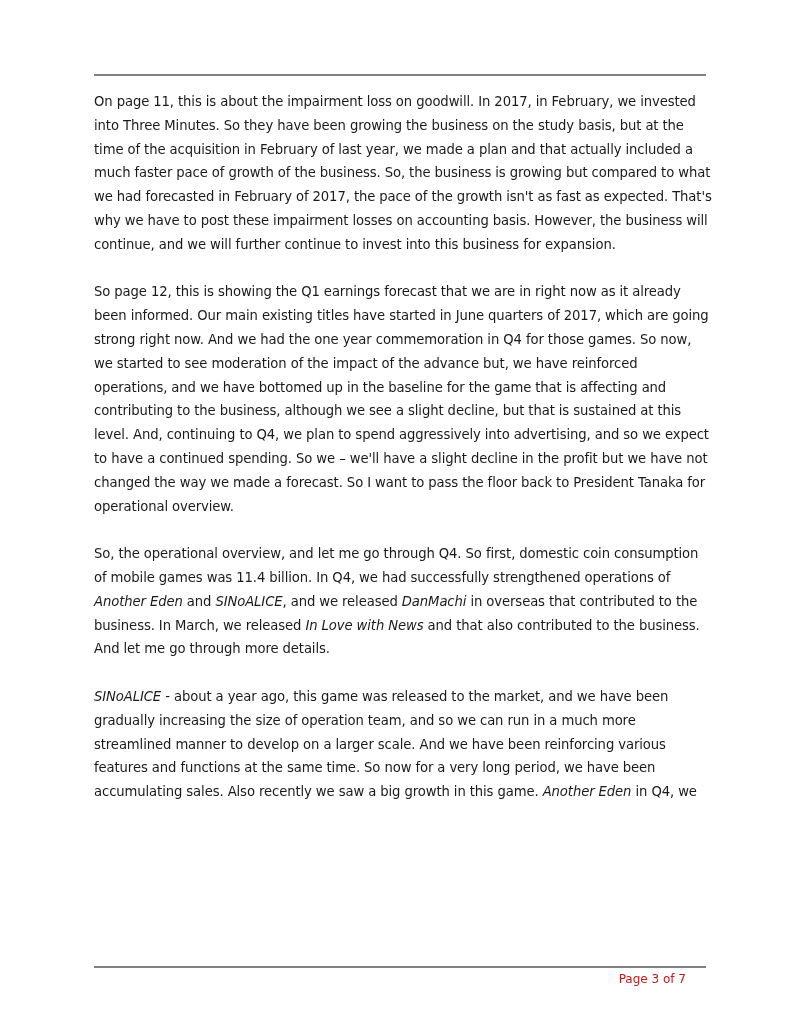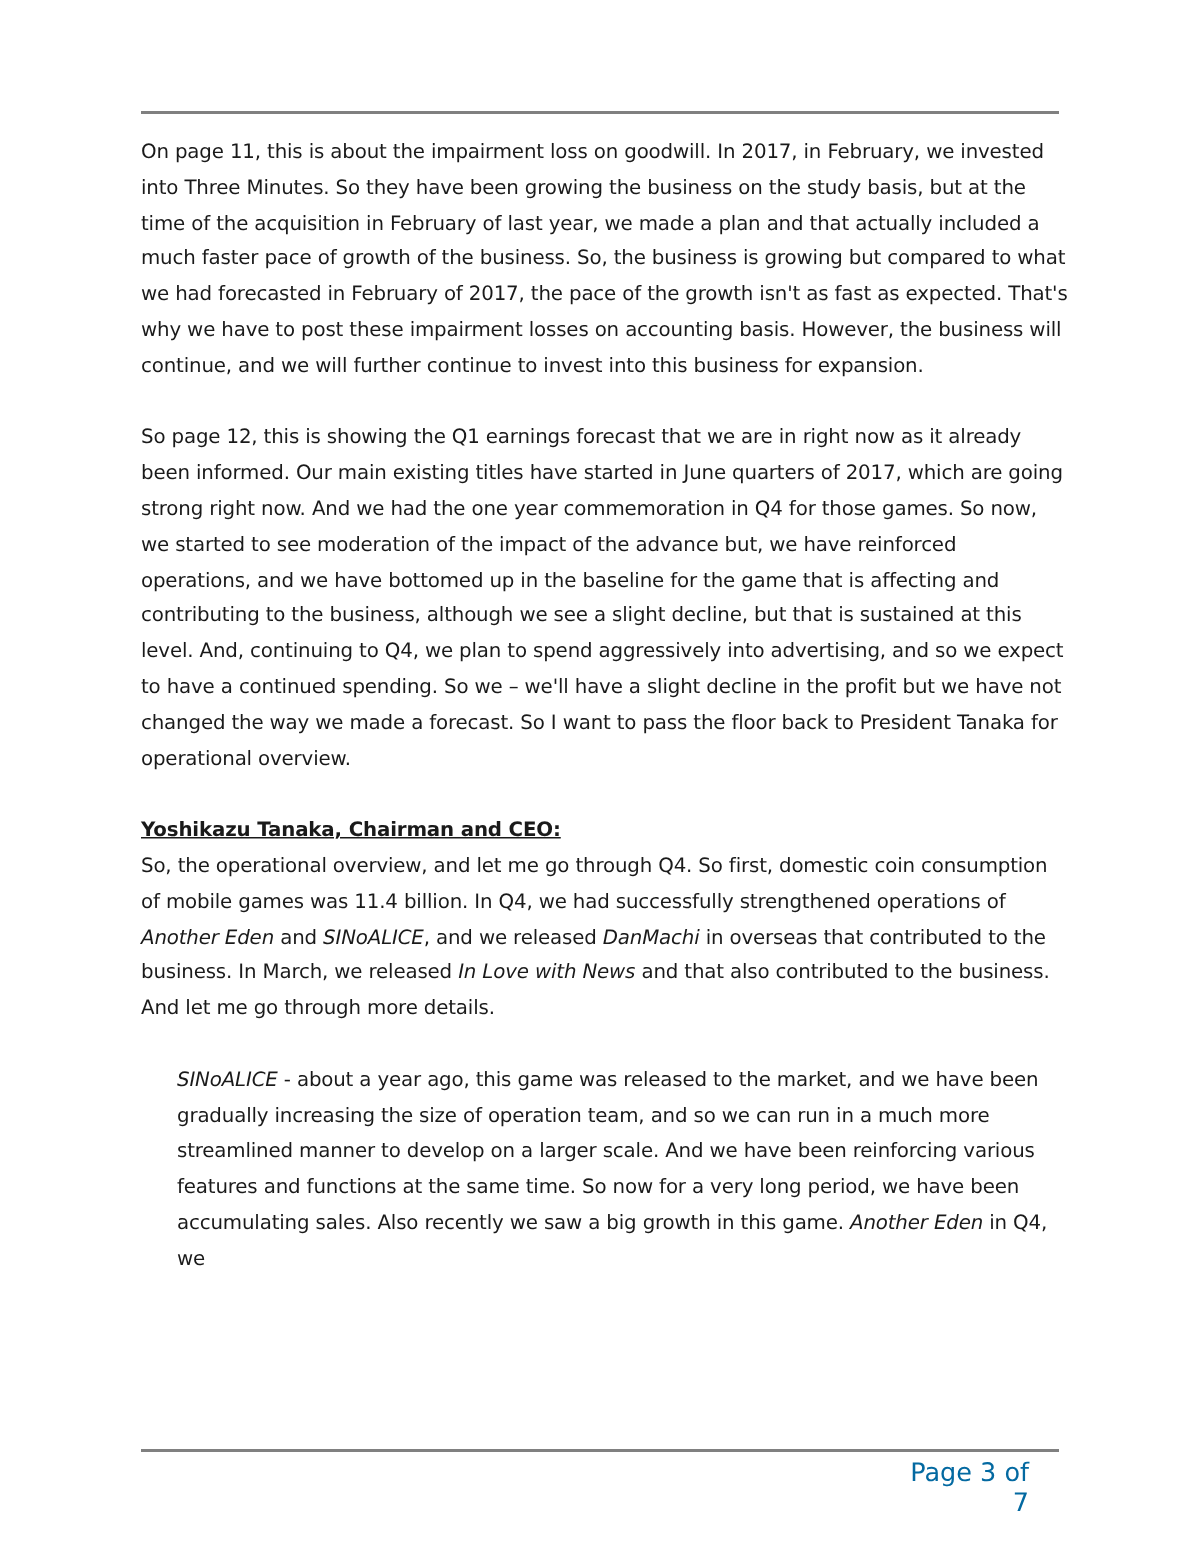--- a/index.html
+++ b/index.html
@@ -3,32 +3,31 @@
 <meta charset="utf-8">
 <style>
   html, body { margin: 0; padding: 0; background: #ffffff; }
   body { width: 800px; height: 1035px; position: relative; overflow: hidden;
          font-family: "DejaVu Sans", sans-serif; color: #1a1a1a; }
   .rule { position: absolute; left: 94px; width: 612px; height: 0; border-top: 2px solid #808080; }
   .rule.top { top: 74px; }
   .rule.bottom { top: 966px; }
   .content { position: absolute; left: 94px; top: 90px; width: 620px; font-size: 13.2px; line-height: 23.8px; letter-spacing: -0.1px; }
   .para { margin: 0 0 23.8px 0; }
-  .para.tight { margin-bottom: 0; margin-left: 24px; }
+  .para.tight { margin-bottom: 0; }
   .speaker { font-weight: bold; text-decoration: underline; margin: 0; }
-  .footer { position: absolute; top: 972px; left: 600px; width: 86px; text-align: right; font-size: 17px; color: #0369a1; }
+  .footer { position: absolute; top: 972px; left: 600px; width: 86px; text-align: right; font-size: 12px; color: #b91c1c; }
   i { font-style: italic; }
 </style>
 </head>
 <body>
 
 <div class="rule top"></div>
 
 <div class="content">
   <p class="para"><span>On page 11, this is about the impairment loss on goodwill. In 2017, in February, we invested into Three Minutes. So they have been growing the business on the study basis, but at the time of the acquisition in February of last year, we made a plan and that actually included a much faster pace of growth of the business. So, the business is growing but compared to what we had forecasted in February of 2017, the pace of the growth isn't as fast as expected. That's why we have to post these impairment losses on accounting basis. However, the business will continue, and we will further continue to invest into this business for expansion.</span></p>
   <p class="para"><span>So page 12, this is showing the Q1 earnings forecast that we are in right now as it already been informed. Our main existing titles have started in June quarters of 2017, which are going strong right now. And we had the one year commemoration in Q4 for those games. So now, we started to see moderation of the impact of the advance but, we have reinforced operations, and we have bottomed up in the baseline for the game that is affecting and contributing to the business, although we see a slight decline, but that is sustained at this level. And, continuing to Q4, we plan to spend aggressively into advertising, and so we expect to have a continued spending. So we – we'll have a slight decline in the profit but we have not changed the way we made a forecast. So I want to pass the floor back to President Tanaka for operational overview.</span></p>
-  <p class="speaker">Yoshikazu Tanaka, Chairman and CEO:</p>
   <p class="para"><span>So, the operational overview, and let me go through Q4. So first, domestic coin consumption of mobile games was 11.4 billion. In Q4, we had successfully strengthened operations of </span><i>Another Eden</i><span> and </span><i>SINoALICE</i><span>, and we released </span><i>DanMachi</i><span> in overseas that contributed to the business. In March, we released </span><i>In Love with News</i><span> and that also contributed to the business. And let me go through more details.</span></p>
   <p class="para tight"><i>SINoALICE</i><span> - about a year ago, this game was released to the market, and we have been gradually increasing the size of operation team, and so we can run in a much more streamlined manner to develop on a larger scale. And we have been reinforcing various features and functions at the same time. So now for a very long period, we have been accumulating sales. Also recently we saw a big growth in this game. </span><i>Another Eden</i><span> in Q4, we</span></p>
 </div>
 
 <div class="rule bottom"></div>
 <div class="footer">Page 3 of 7</div>
 
 </body></html>

